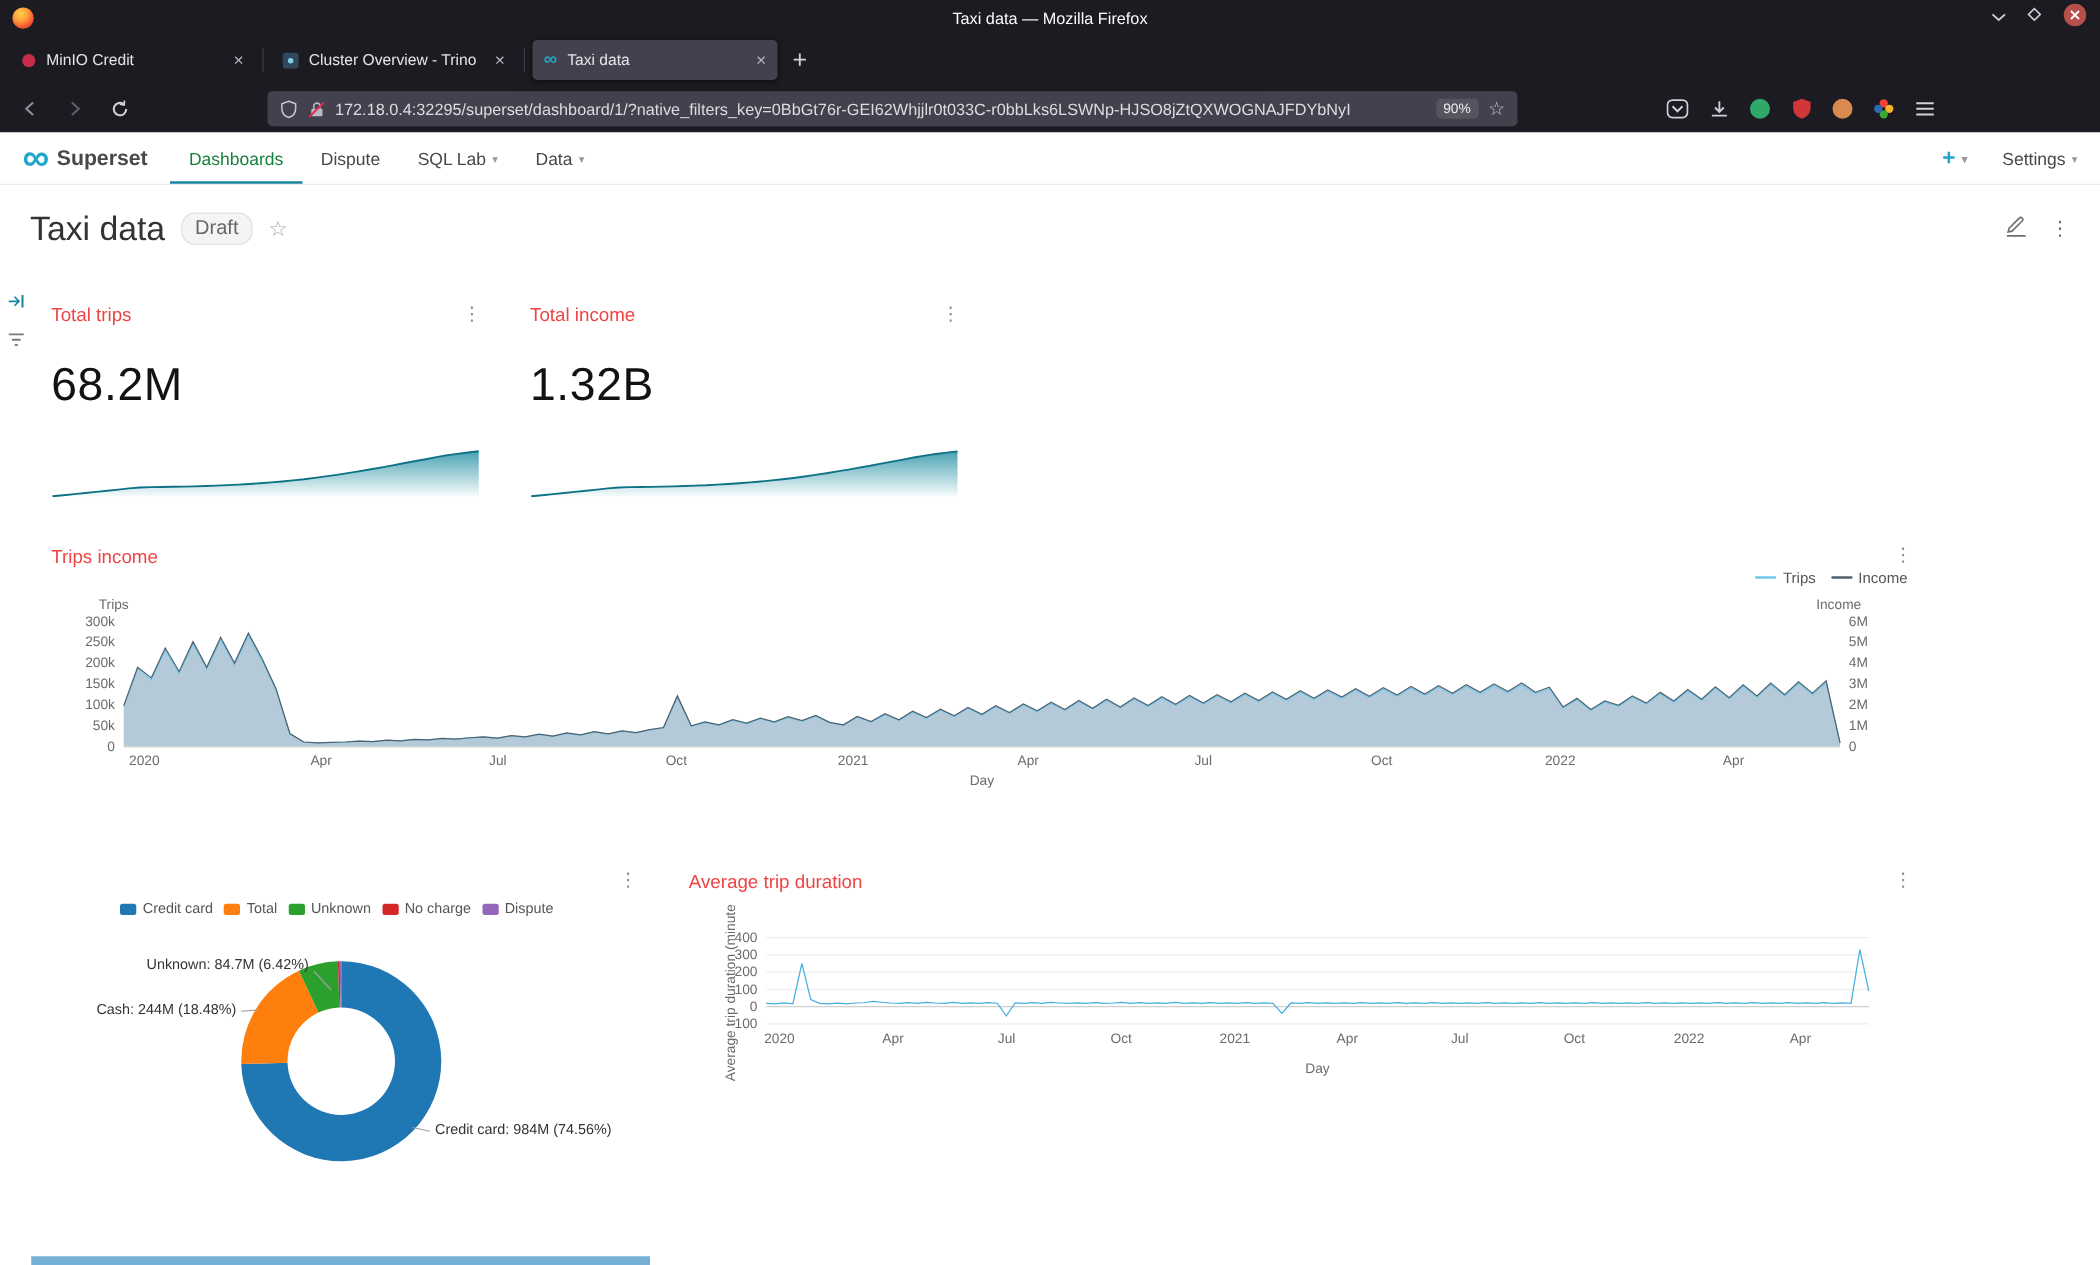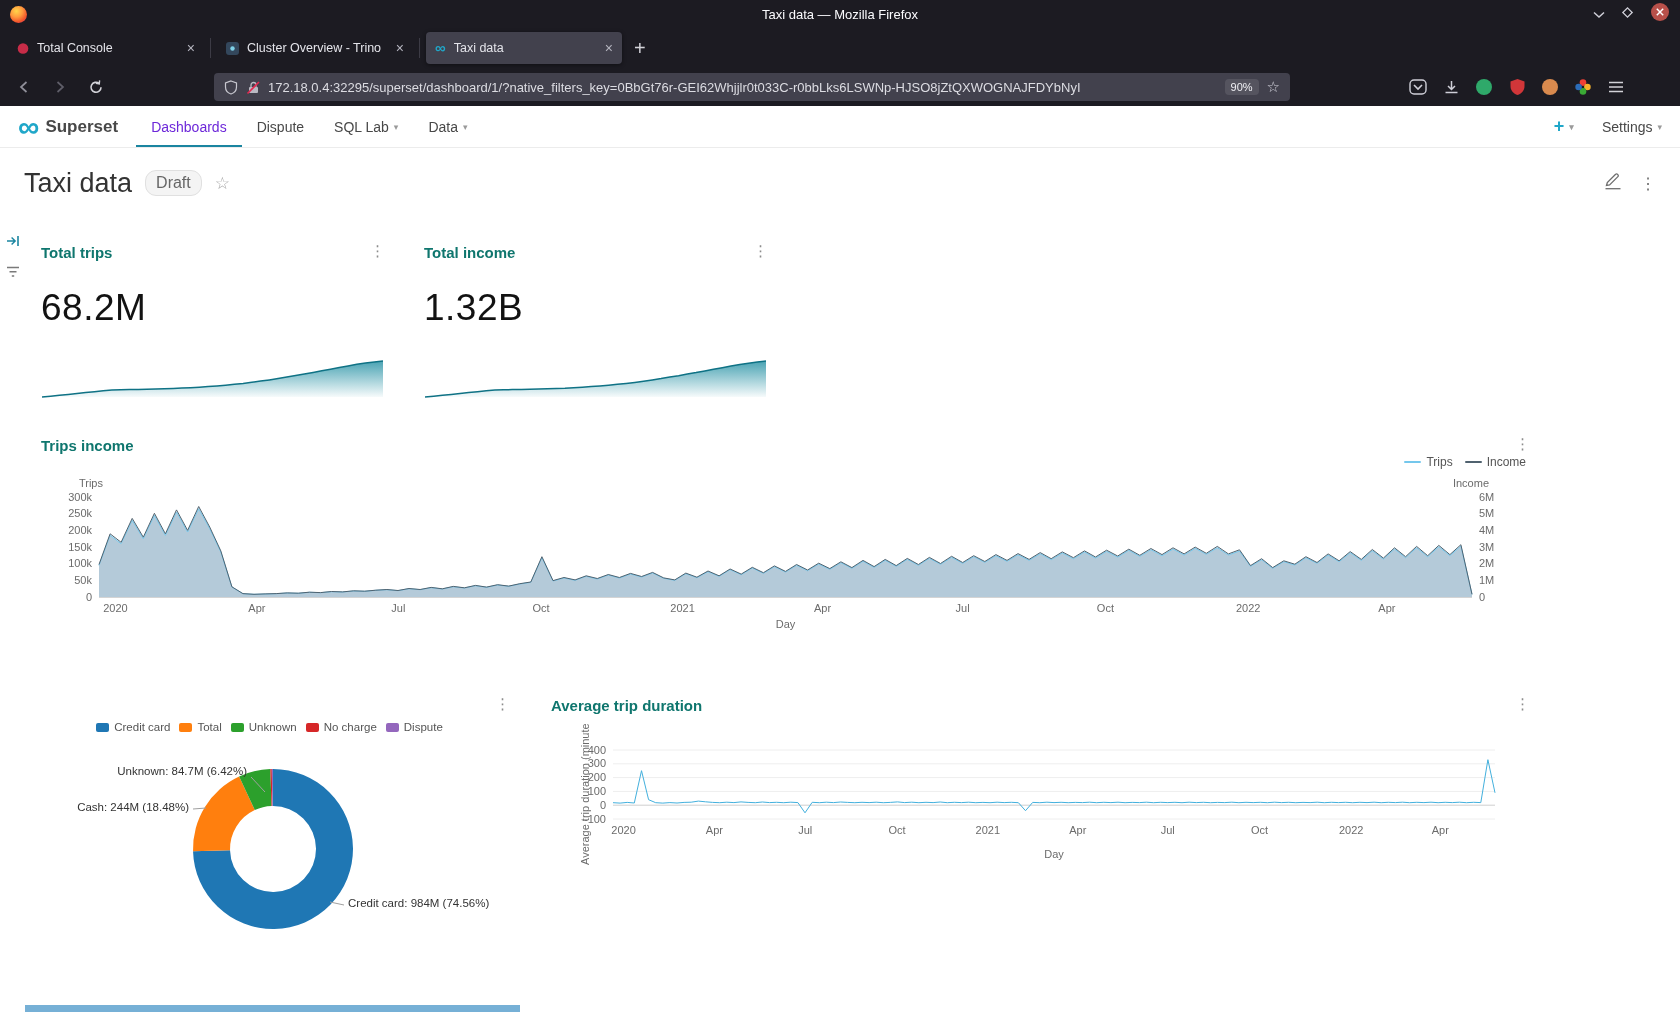--- a/index.html
+++ b/index.html
@@ -11,49 +11,49 @@
 .win-controls{margin-left:auto;display:flex;align-items:center;gap:16px;padding-right:10px;z-index:1}
 .tabbar{height:40px;background:#1c1b22;display:flex;align-items:center;padding:0 8px}
 .tab{width:196px;height:32px;border-radius:4px;display:flex;align-items:center;gap:8px;padding:0 9px;color:#e4e4ea;font-size:12.5px}
 .tab.active{background:#42414d;box-shadow:0 1px 4px rgba(0,0,0,.45)}
 .tab-label{flex:1;white-space:nowrap;overflow:hidden;text-overflow:ellipsis}
 .tab-close{color:#b6b6c0;font-size:14px;line-height:1}
 .tab-sep{width:1px;height:20px;background:#3c3b45;margin:0 6px}
 .new-tab{color:#d2d2d8;font-size:20px;margin-left:12px;background:none;border:none;line-height:1}
 .toolbar{height:38px;background:#1c1b22;display:flex;align-items:center;padding:0 10px}
 .nav-btn{width:28px;height:28px;display:flex;align-items:center;justify-content:center;margin-right:8px}
-.url-field{margin-left:96px;width:1076px;height:28px;background:#42414d;border-radius:4px;display:flex;align-items:center;padding:0 10px;gap:8px}
+.url-field{margin-left:96px;width:1000px;height:28px;background:#42414d;border-radius:4px;display:flex;align-items:center;padding:0 10px;gap:8px}
 .url-text{flex:1;color:#dcdce2;font-size:13px;white-space:nowrap;overflow:hidden}
 .zoom-badge{background:#55545f;color:#f0f0f4;font-size:11px;padding:2px 6px;border-radius:4px}
 .star{color:#cfcfd8;font-size:15px}
 .toolbar-icons{display:flex;align-items:center;gap:13px;margin-left:118px}
 .toolbar-icons>span{width:20px;height:20px;display:flex;align-items:center;justify-content:center}
 
 .superset-nav{height:42px;background:#fff;border-bottom:1px solid #ececec;display:flex;align-items:center;padding:0 18px}
 .brand{display:flex;align-items:center;gap:6px;margin-right:18px}
 .brand .infinity{color:#20a7c9;font-size:30px;font-weight:bold;line-height:.8}
 .brand .bname{font-size:17px;font-weight:bold;color:#484848}
 .nav-items{display:flex;height:100%}
 .nav-item{display:flex;align-items:center;padding:0 15px;font-size:14px;color:#484848;height:100%}
-.nav-item.active{color:#6d28d9;box-shadow:inset 0 -2px 0 #1a85a0}
+.nav-item.active{color:#15803d;box-shadow:inset 0 -2px 0 #1a85a0}
 .caret{font-size:9px;color:#9a9a9a;margin-left:5px}
 .nav-right{margin-left:auto;display:flex;align-items:center;gap:28px}
 .plus-btn{color:#20a7c9;font-size:18px;font-weight:bold;display:flex;align-items:center}
 .settings-btn{font-size:14px;color:#484848;display:flex;align-items:center}
 
 .dash-header{height:70px;display:flex;align-items:center;padding:0 24px;gap:13px;background:#fff}
 .dash-title{font-size:27px;color:#333;font-weight:500}
 .draft-badge{font-size:16px;color:#666;background:#f4f4f4;border:1px solid #e0e0e0;border-radius:11px;padding:3px 10px}
 .fav-star{font-size:17px;color:#a8a8a8}
 .header-actions{margin-left:auto;display:flex;align-items:center;gap:18px;color:#6e6e6e}
 .h-kebab{font-size:16px;color:#6e6e6e}
 
 .dashboard{position:relative;height:794px;background:#fff}
 .card{position:absolute;background:#fff}
-.card-title{font-size:15px;font-weight:bold;color:#0f766e;padding:12px 16px 0}
+.card-title{font-size:15px;font-weight:normal;color:#ef4444;padding:12px 16px 0}
 .kebab{position:absolute;top:10px;right:10px;color:#8c8c8c;font-size:15px}
 .big-value{font-size:37px;color:#121212;margin:26px 0 0 16px;font-weight:400;letter-spacing:.5px}
 .spark{position:absolute;left:16px;bottom:6px;width:343px;height:40px}
 .filters-rail{position:absolute;left:6px;top:16px;display:flex;flex-direction:column;gap:12px;align-items:center}
 svg text{font-family:"Liberation Sans",sans-serif;font-size:11px;fill:#6b6b6b}
 svg text.callout{font-size:11.5px;fill:#333}
 .chart-legend{position:absolute;display:flex;align-items:center;gap:12px;font-size:12px;color:#555}
 .legend-item{display:flex;align-items:center;gap:5px}
 .legend-item .swatch.line{width:17px;height:2.5px;border-radius:1px}
 .legend-item .swatch.rect{width:13px;height:9px;border-radius:2px}
@@ -84,21 +84,21 @@
             <path d="M6.8 6.8 L13.2 13.2 M13.2 6.8 L6.8 13.2" stroke="#fff" stroke-width="1.5"></path>
           </svg></span>
     </div>
   </div>
 
   <div class="tabbar">
     <div class="tab">
       <svg width="12" height="13">
           <circle cx="6" cy="6.5" r="5.3" fill="#c72c48"></circle>
         </svg>
-      <span class="tab-label">Total Console</span>
+      <span class="tab-label">MinIO Credit</span>
       <span class="tab-close">×</span>
     </div>
     <div class="tab-sep"></div>
     <div class="tab">
       <svg width="13" height="13">
           <rect width="13" height="13" rx="3" fill="#33475c"></rect>
           <circle cx="6.5" cy="6.5" r="2.2" fill="#7fd1e8"></circle>
         </svg>
       <span class="tab-label">Cluster Overview - Trino</span>
       <span class="tab-close">×</span>

